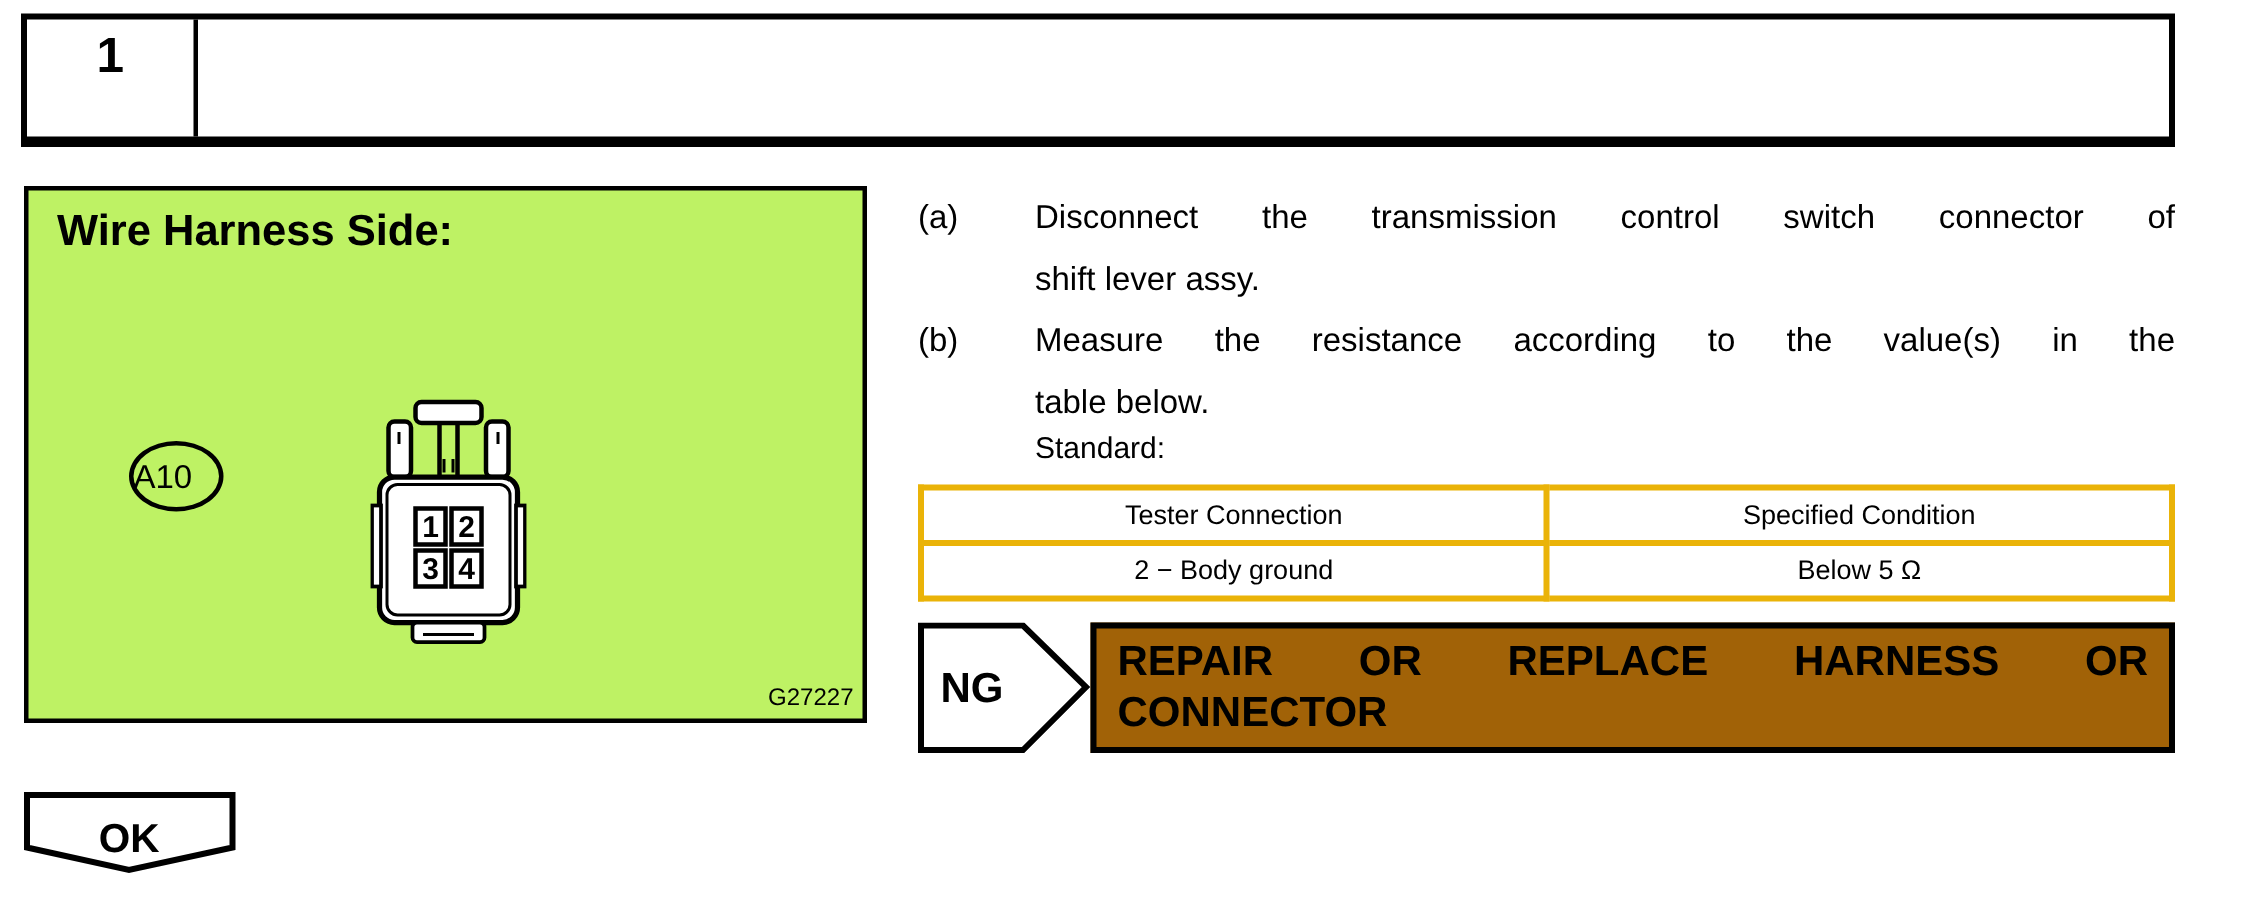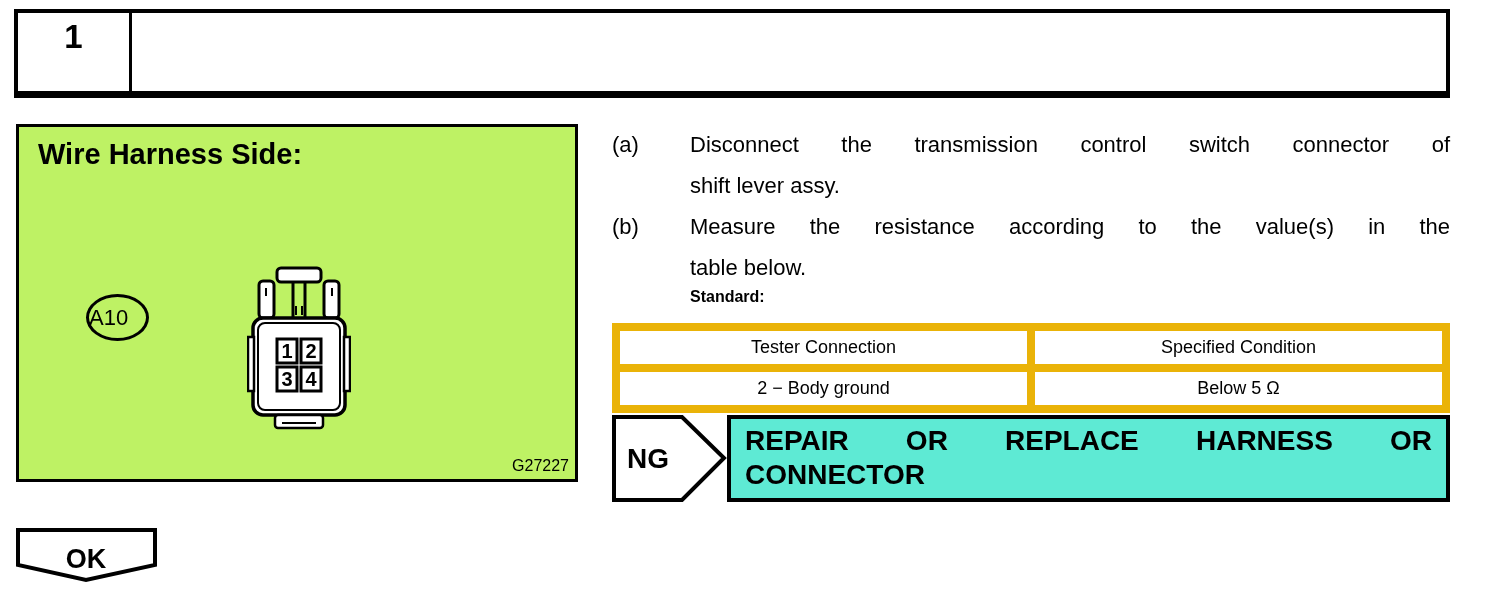--- a/index.html
+++ b/index.html
@@ -40,35 +40,35 @@
   .figure-code { position:absolute; right:6px; bottom:4px; font-size:16px; }
 
   
   .right-col { position:absolute; left:612px; top:0; width:838px; height:614px; }
   .instr { position:absolute; display:flex; width:838px; font-size:22px; line-height:41px; }
   .instr-a { top:124px; } .instr-b { top:206px; }
   .instr-label { width:78px; flex:none; }
   .instr-text { flex:1; }
   .instr-text .line { display:block; }
   .jline { text-align:justify; text-align-last:justify; }
-  .standard { position:absolute; top:288px; left:78px; font-weight:bold; font-size:16px; }
+  .standard { position:absolute; top:288px; left:78px; font-weight:normal; font-size:20px; }
 
   .spec-table {
     position:absolute; top:323px; left:0; width:838px;
     border-collapse:collapse; table-layout:fixed; background:#fff;
   }
   .spec-table th, .spec-table td {
-    border:8px solid #eab308; font-weight:normal; font-size:18px;
+    border:4px solid #eab308; font-weight:normal; font-size:18px;
     text-align:center; height:33px; padding:0;
   }
 
   .ng-arrow { position:absolute; left:0; top:415px; }
   .action-box {
     position:absolute; left:115px; top:415px; width:723px; height:87px;
-    border:4px solid #000; box-sizing:border-box; background:#5eead4;
+    border:4px solid #000; box-sizing:border-box; background:#a16207;
     padding:5px 14px 0 14px; font-weight:bold; font-size:28px; line-height:34px;
   }
   .action-box .line { display:block; }
 
   .ok-arrow { position:absolute; left:16px; top:528px; }
 
   svg .ink { stroke:#000; fill:#fff; }
   svg text { font-family:"Liberation Sans", sans-serif; }
 </style>
 </head>

